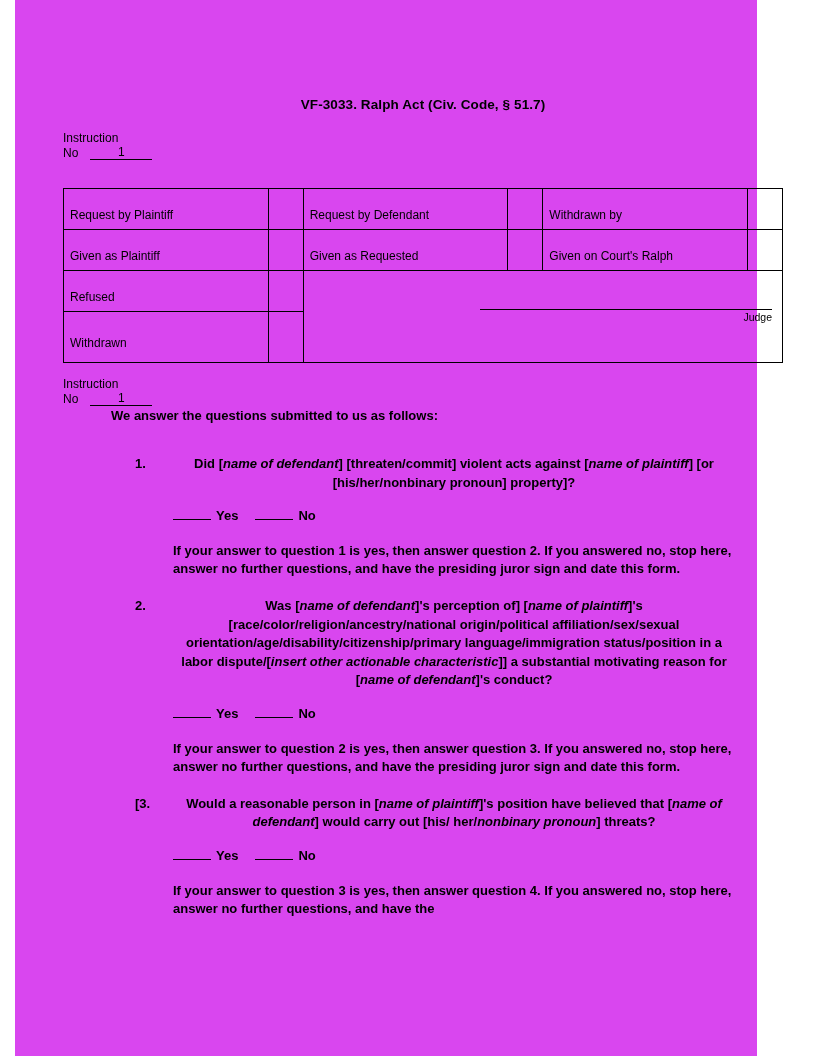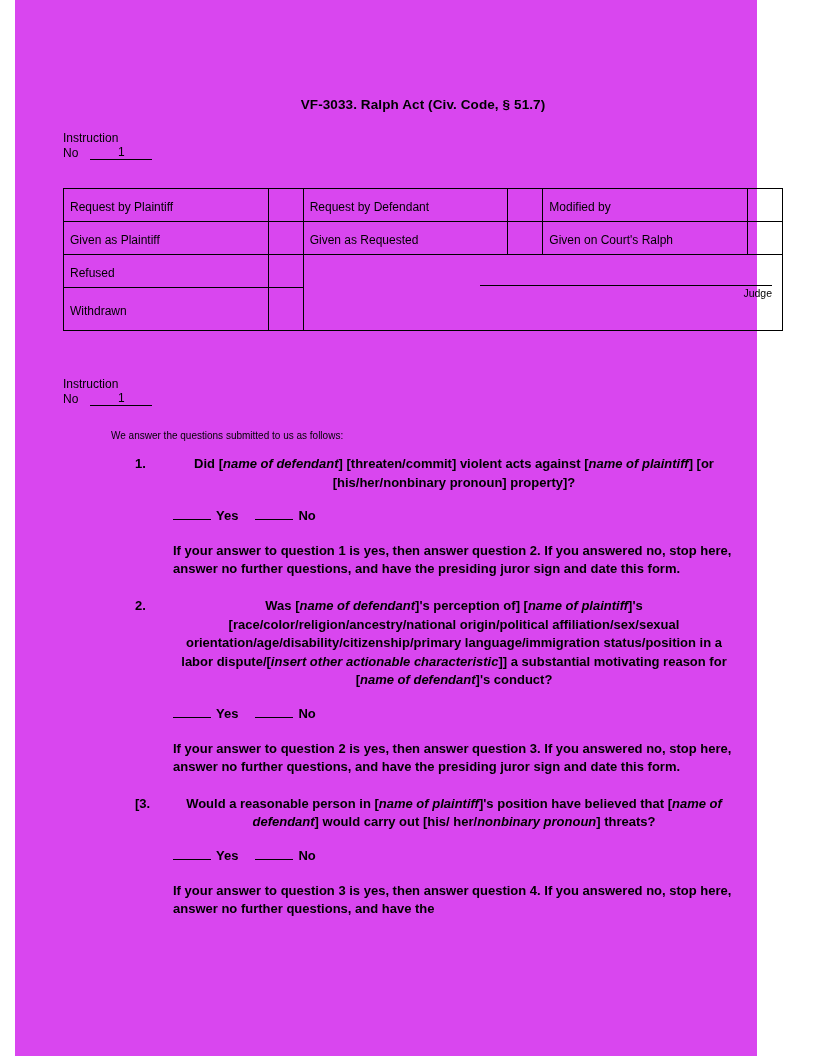--- a/index.html
+++ b/index.html
@@ -70,21 +70,21 @@
     left: 48px;
     top: 188px;
     width: 720px;
     border-collapse: collapse;
     table-layout: fixed;
     font-size: 12px;
   }
   .form-table td {
     border: 1px solid #000;
     height: 28px;
-    padding: 4px 0 0 6px;
+    padding: 12px 0 0 6px;
     vertical-align: middle;
     font-size: 12px;
     line-height: 14px;
   }
   td.lbl { }
   td.chk { width: 34px; padding: 0; }
 
   .sig-cell {
     vertical-align: bottom;
     padding: 0 10px 2px 0 !important;
@@ -104,23 +104,23 @@
   .sig-label {
     display: block;
     font-size: 10.5px;
     line-height: 13px;
     text-align: right;
     padding-top: 1px;
   }
   .intro {
     position: absolute;
     left: 96px;
-    top: 427px;
-    font-size: 10px;
-    font-weight: normal;
+    top: 407px;
+    font-size: 13px;
+    font-weight: bold;
     line-height: 18px;
   }
 
   .qlist {
     position: absolute;
     left: 120px;
     top: 455px;
     width: 600px;
   }
 
@@ -188,21 +188,21 @@
     </span>
   </div>
 
   <table class="form-table">
     <tbody>
       <tr>
         <td class="lbl">Request by Plaintiff</td>
         <td class="chk"></td>
         <td class="lbl">Request by Defendant</td>
         <td class="chk"></td>
-        <td class="lbl">Modified by</td>
+        <td class="lbl">Withdrawn by</td>
         <td class="chk"></td>
       </tr>
       <tr>
         <td class="lbl">Given as Plaintiff</td>
         <td class="chk"></td>
         <td class="lbl">Given as Requested</td>
         <td class="chk"></td>
         <td class="lbl">Given on Court's Ralph</td>
         <td class="chk"></td>
       </tr>

